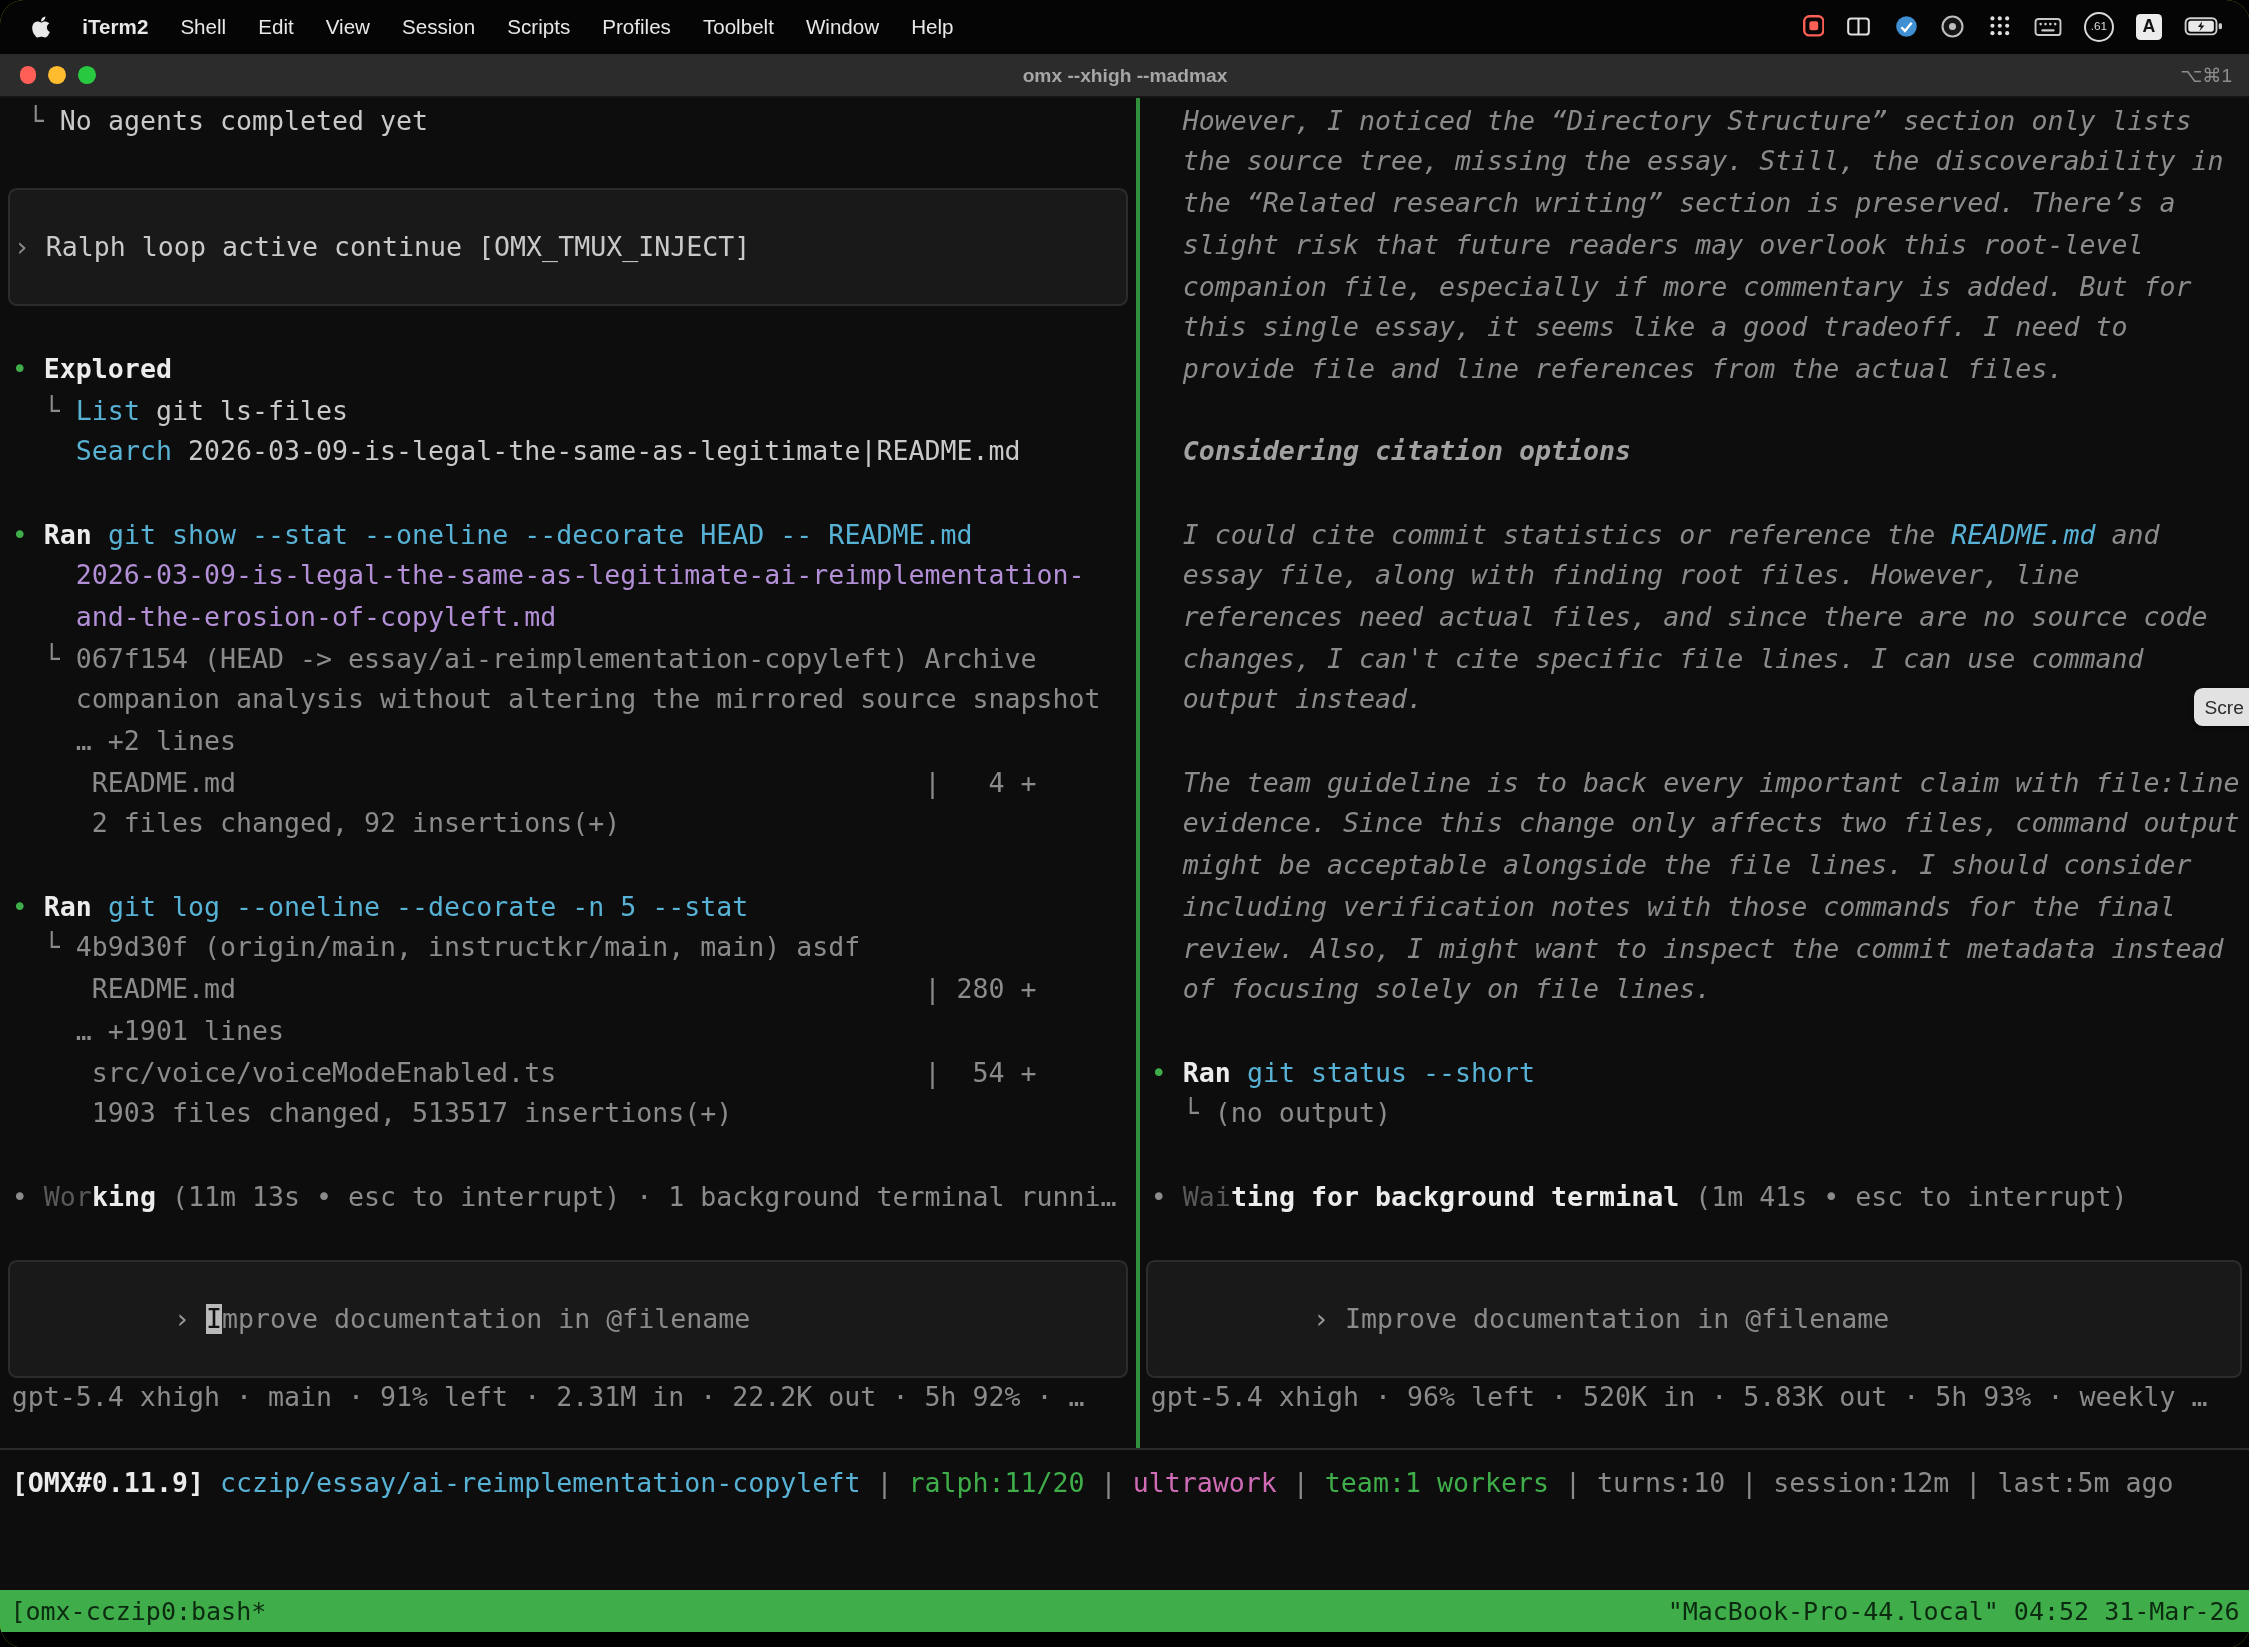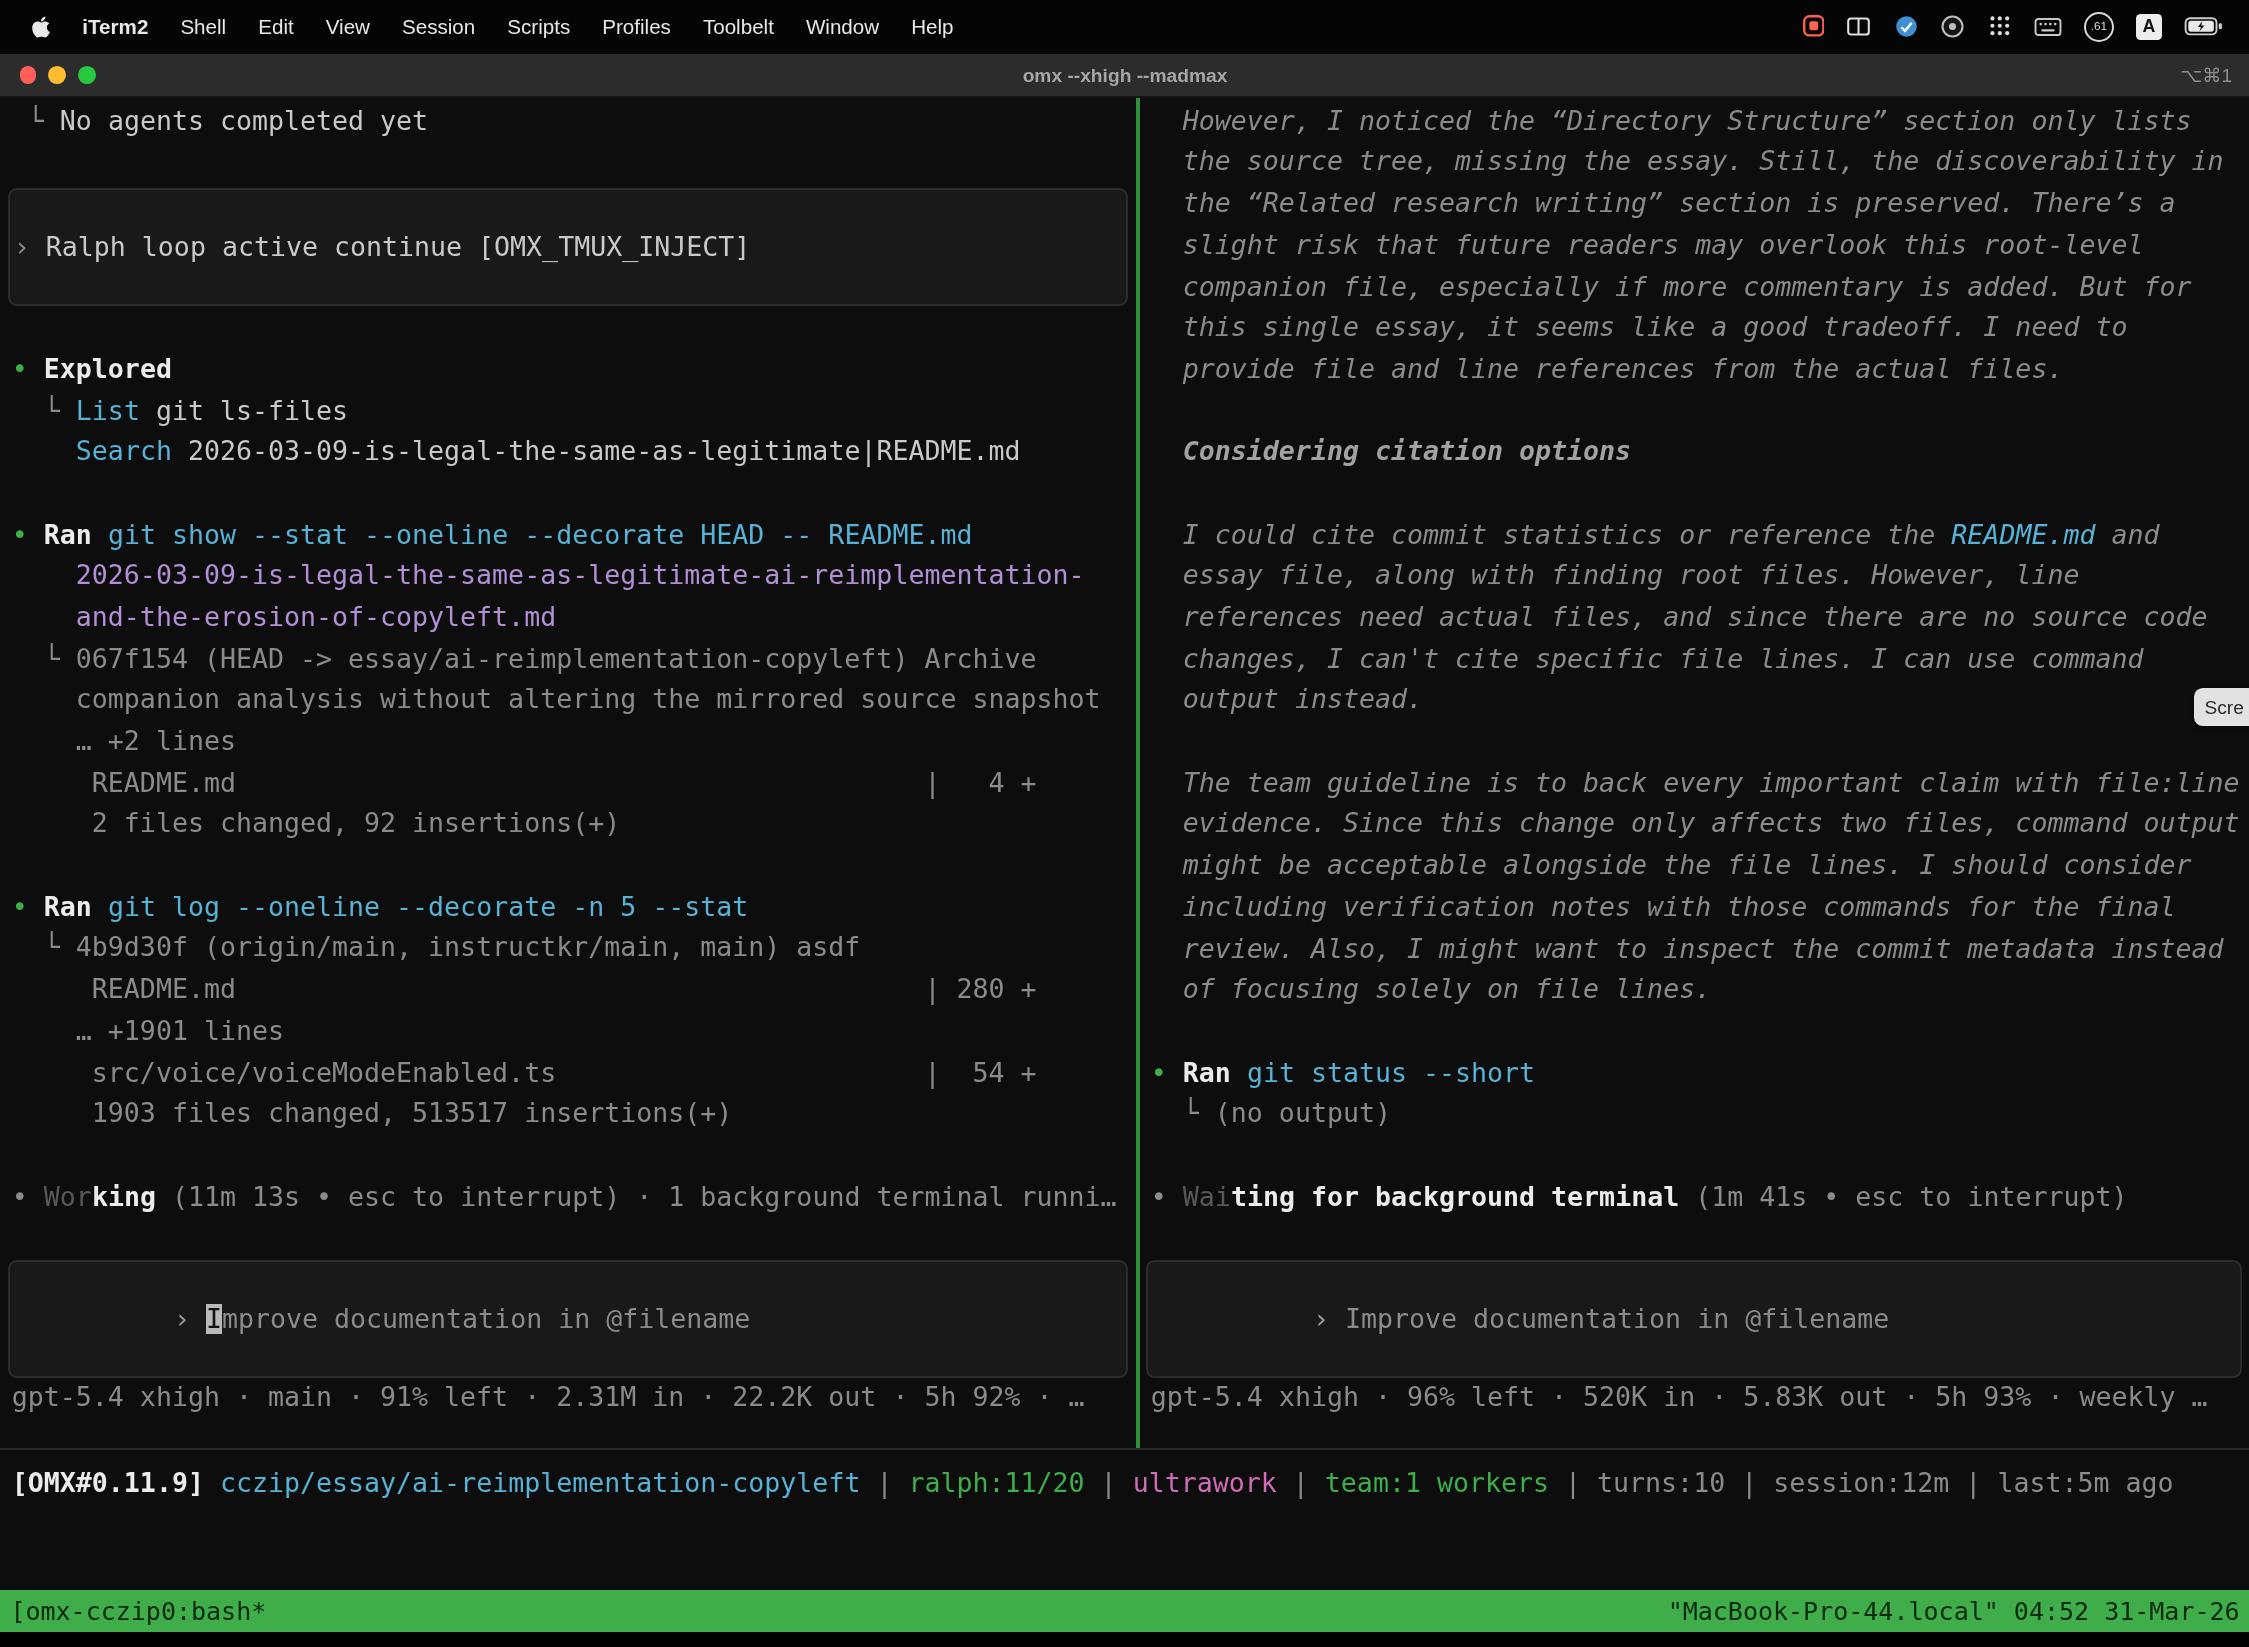--- a/index.html
+++ b/index.html
@@ -1,16 +1,16 @@
 <!DOCTYPE html>
 <html style="font-size:11.8px"><head>
 <meta charset="utf-8">
 <style>
   html,body{margin:0;padding:0;background:#000;}
-  #stage{width:2250px;height:1648px;overflow:hidden;position:relative;background:#84cc16;}
+  #stage{width:2250px;height:1648px;overflow:hidden;position:relative;background:#84cc16;border-radius:24px;}
   #viewport{width:1125px;height:824px;transform:scale(2);transform-origin:0 0;
     display:flex;flex-direction:column;position:relative;background:#0d0d0d;
     font-family:"DejaVu Sans Mono",monospace;}
   #viewport *{box-sizing:border-box;}
 
   
   .menu-bar{height:26.6px;background:#050505;display:flex;align-items:center;
     color:#e8e8e8;font-family:"Liberation Sans",sans-serif;font-size:10.3px;
     padding:0 8.9px;flex:none;}
   .menu-left{display:flex;align-items:center;}

